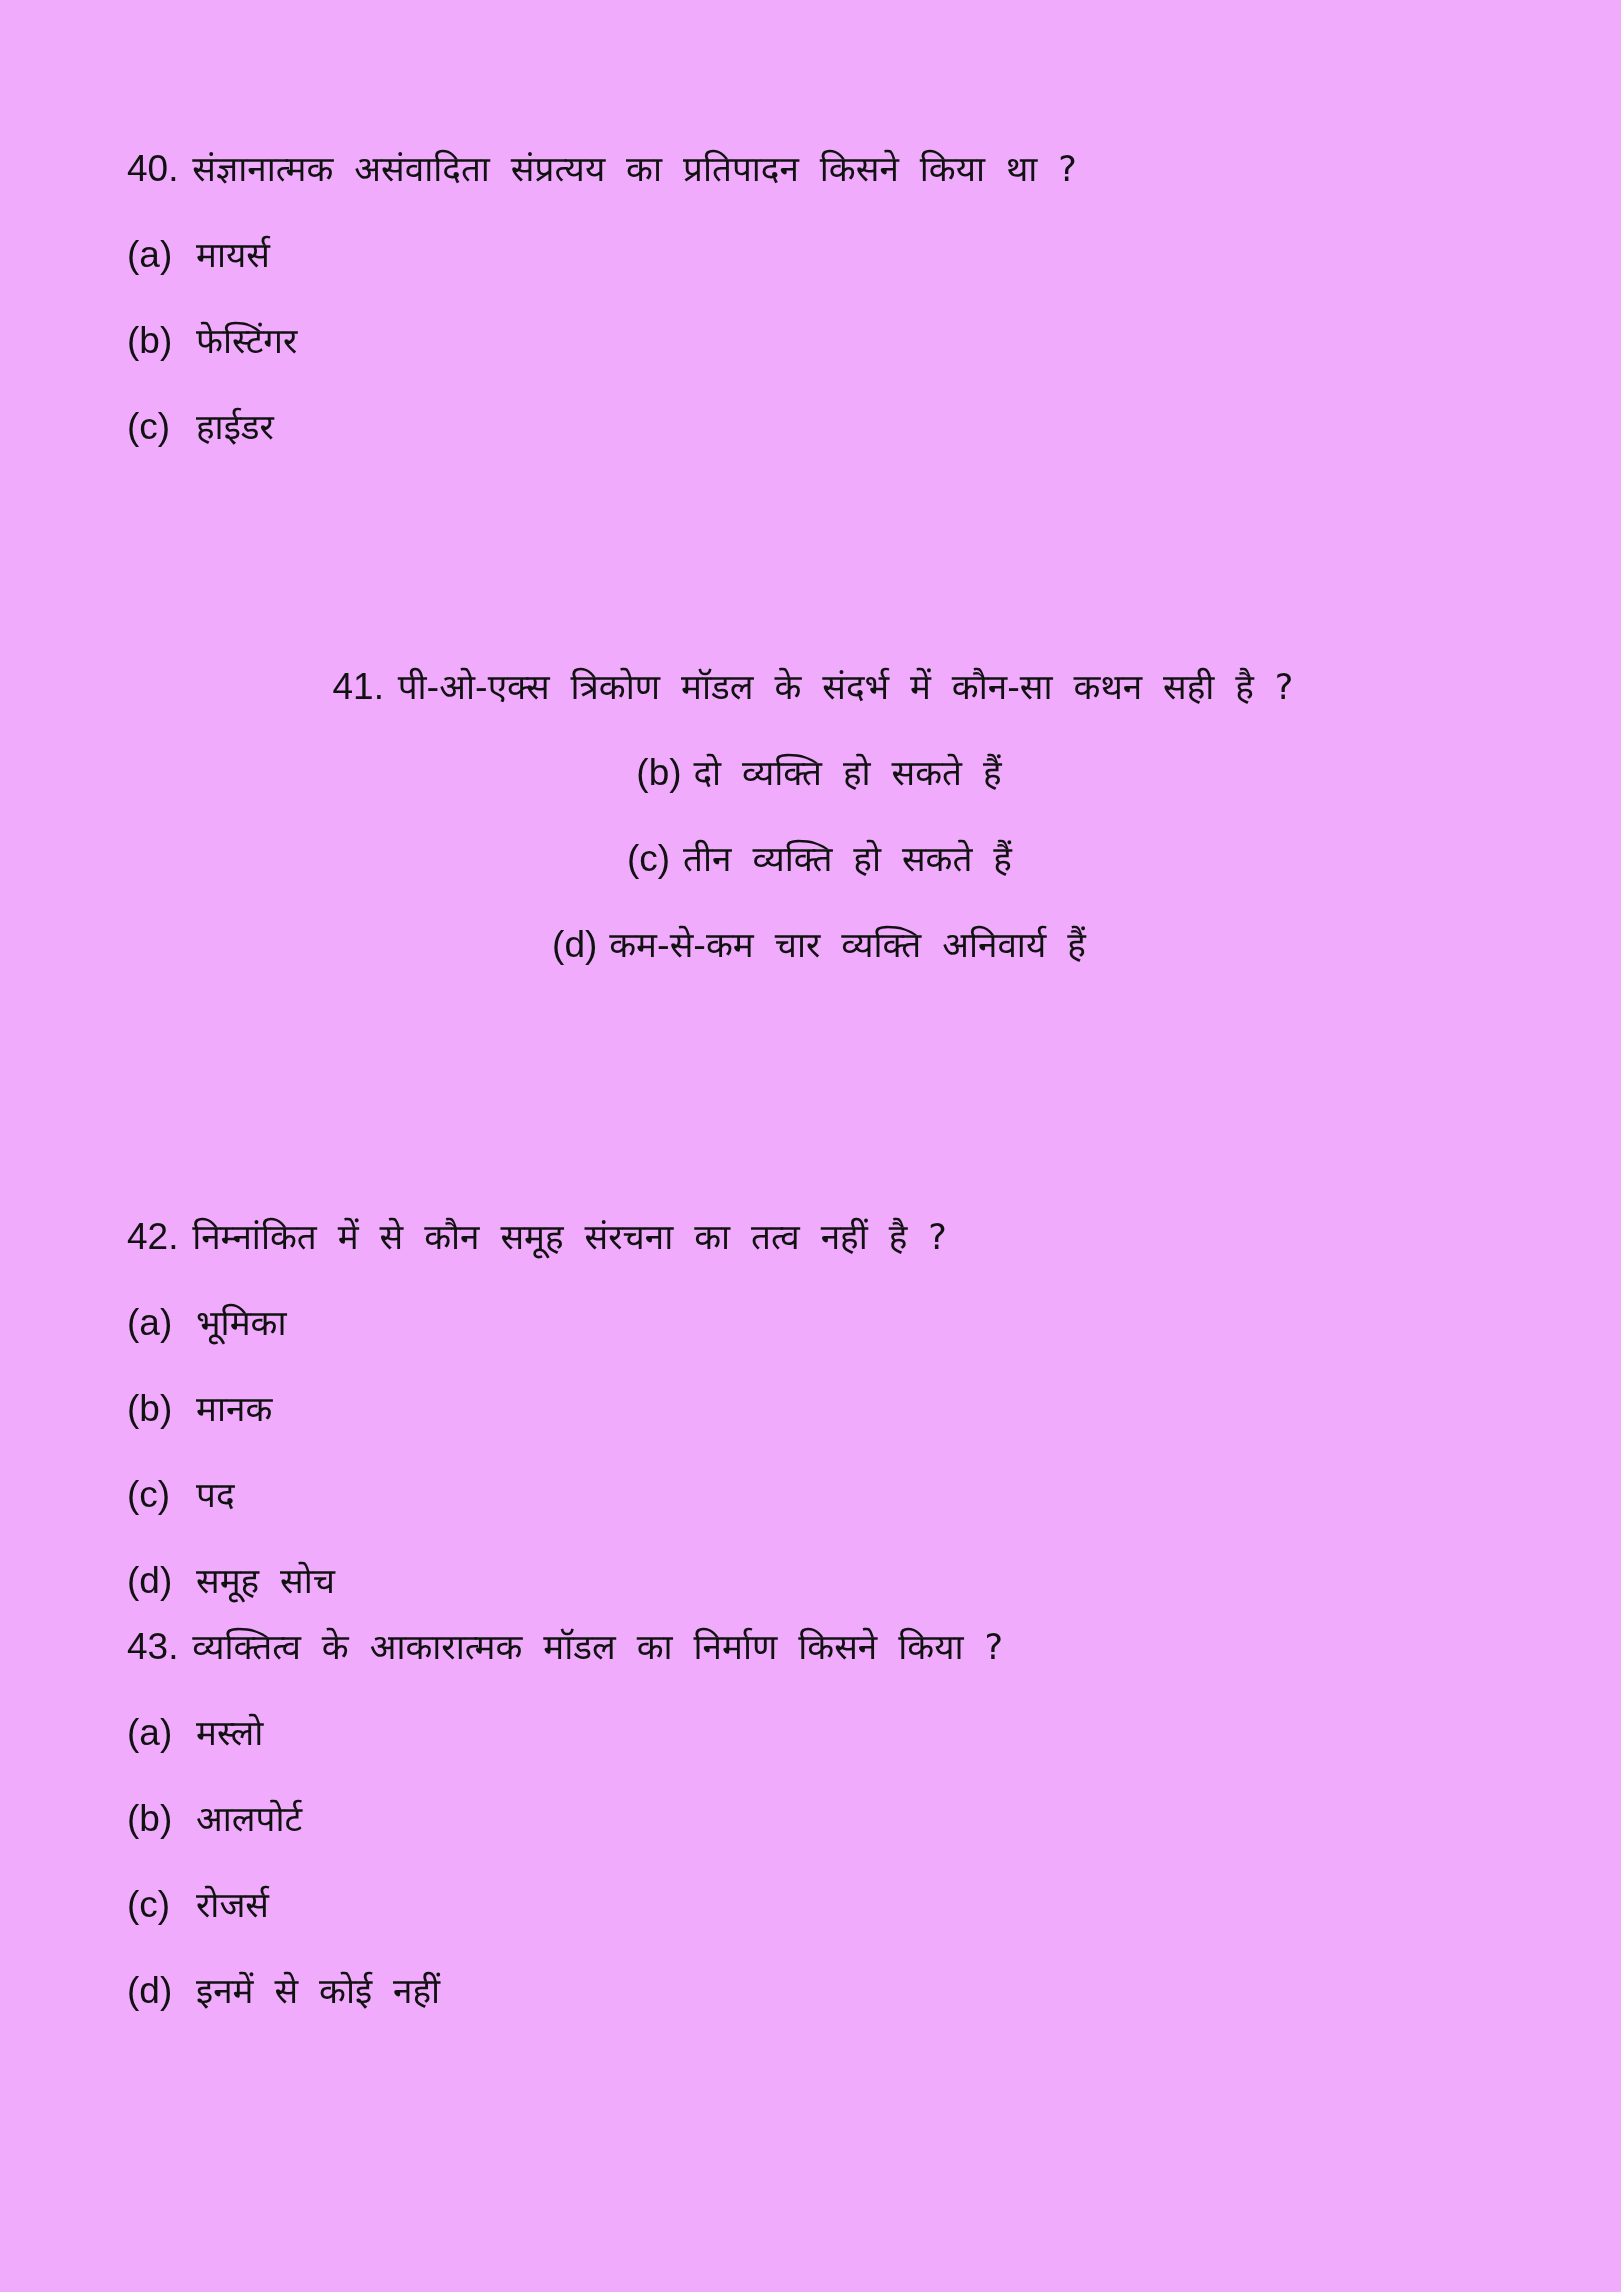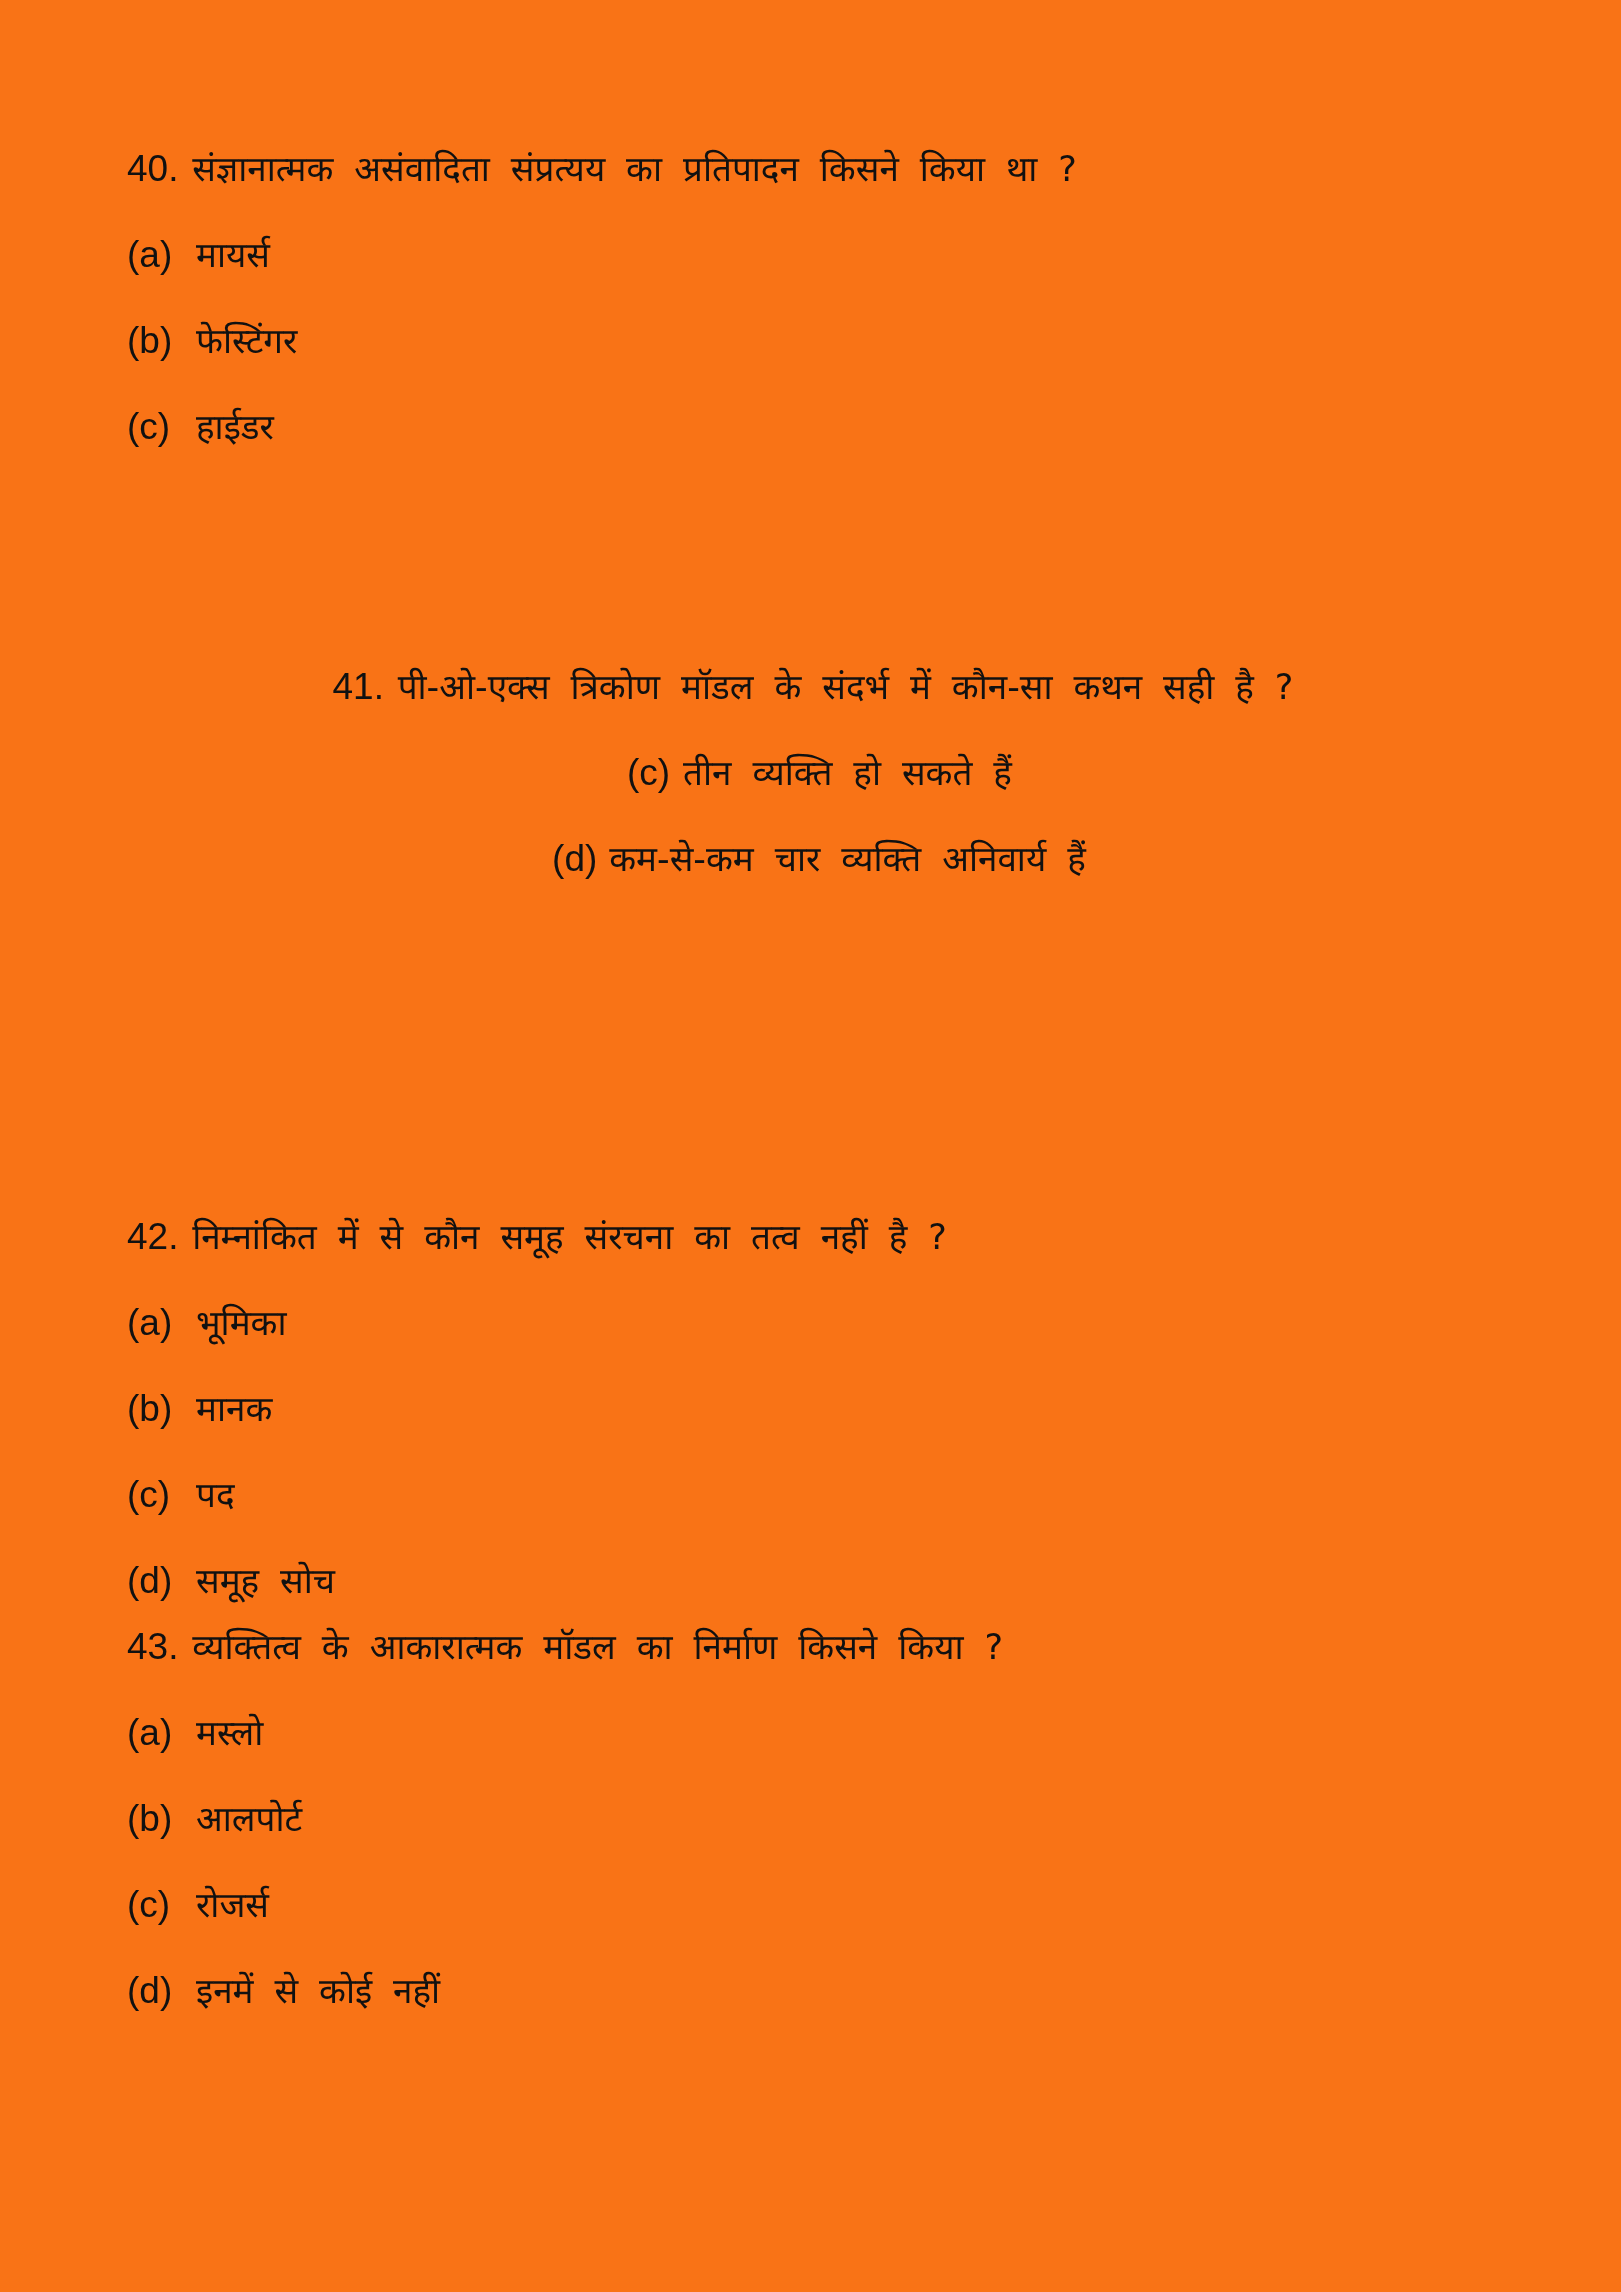--- a/index.html
+++ b/index.html
@@ -14,21 +14,21 @@
       overflow: hidden;
       font-family: "DejaVu Sans", "Liberation Sans", sans-serif;
       color: #111111;
     }
     .page {
       position: absolute;
       left: 0;
       top: 0;
       width: 1621px;
       height: 2293px;
-      background: #f97316;
+      background: #f0abfc;
     }
     .question {
       position: absolute;
       left: 127px;
       width: 1372px;
     }
     .q-line, .opt-line {
       height: 86px;
       line-height: 86px;
       font-size: 35px;
@@ -72,20 +72,23 @@
     <div class="opt-line">
       <span class="opt-label">(c)</span><span class="opt-text">हाईडर</span>
     </div>
   </div>
 
   <div class="question" style="top:644px;text-align:center;">
     <div class="q-line">
       <span class="q-num">41.</span><span class="q-text">पी-ओ-एक्स त्रिकोण मॉडल के संदर्भ में कौन-सा कथन सही है  ?</span>
     </div>
     <div class="opt-line">
+      <span class="opt-label">(b)</span><span class="opt-text">दो व्यक्ति हो सकते हैं</span>
+    </div>
+    <div class="opt-line">
       <span class="opt-label">(c)</span><span class="opt-text">तीन व्यक्ति हो सकते हैं</span>
     </div>
     <div class="opt-line">
       <span class="opt-label">(d)</span><span class="opt-text">कम-से-कम चार व्यक्ति अनिवार्य हैं</span>
     </div>
   </div>
 
   <div class="question" style="top:1194px;">
     <div class="q-line">
       <span class="q-num">42.</span><span class="q-text">निम्नांकित में से कौन समूह संरचना का तत्व नहीं है  ?</span>

